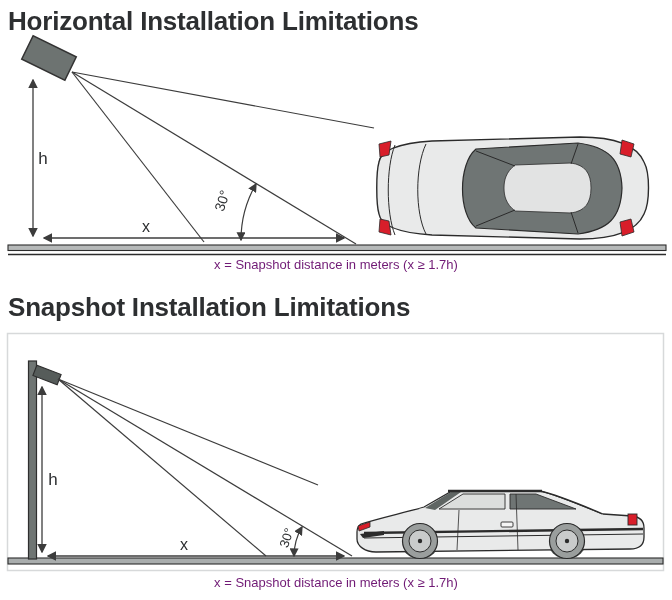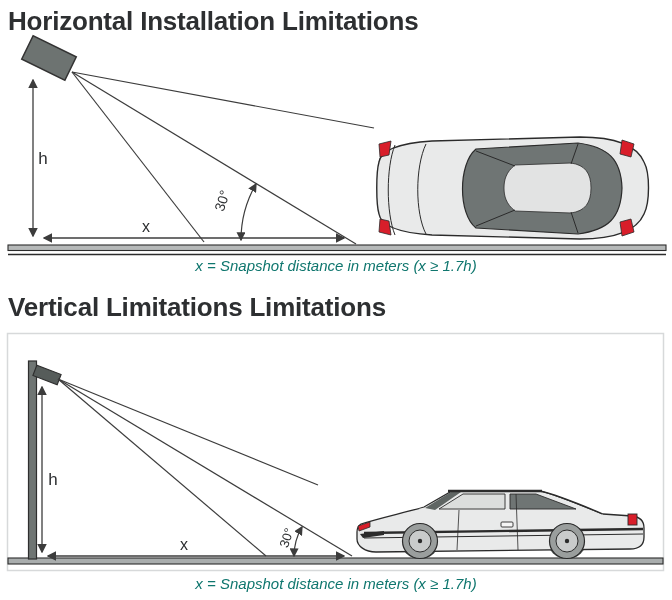--- a/index.html
+++ b/index.html
@@ -11,21 +11,21 @@
     position:absolute;left:8px;font-size:26px;font-weight:bold;
     color:#2d2f31;letter-spacing:-0.2px;
   }
   #title1{top:6px;}
   #title2{top:292px;}
   .diagram{position:absolute;left:0;}
   #svg1{top:30px;}
   #svg2{top:328px;}
   .caption{
     position:absolute;left:0;width:672px;text-align:center;
-    font-size:15px;font-style:italic;color:#0f766e;
+    font-size:13px;color:#701a75;
   }
   #caption1{top:257px;}
   #caption2{top:575px;}
   text{font-family:"Liberation Sans",sans-serif;fill:#2d2f31;}
 </style>
 </head>
 <body>
 
 <div id="screen">
 
@@ -80,21 +80,21 @@
         <path d="M 7,9 L 19,6 L 17,20 L 8,22 Z"></path>
         <path d="M 7,97 L 19,100 L 17,86 L 8,84 Z"></path>
         <path d="M 250,5 L 262,9 L 259,22 L 248,19 Z"></path>
         <path d="M 250,101 L 262,97 L 259,84 L 248,87 Z"></path>
       </g>
     </g>
   </svg>
 
   <div id="caption1" class="caption">x = Snapshot distance in meters (x ≥ 1.7h)</div>
 
-  <div id="title2" class="sec-title">Vertical Limitations Limitations</div>
+  <div id="title2" class="sec-title">Snapshot Installation Limitations</div>
 
   <svg id="svg2" class="diagram" width="672" height="246" viewBox="0 0 672 246">
     <defs>
       <marker id="ah2" viewBox="0 0 10 10" refX="8.5" refY="5" markerWidth="7.5" markerHeight="7.5" orient="auto-start-reverse">
         <path d="M0,0 L10,5 L0,10 Z" fill="#3c3c3c"></path>
       </marker>
     </defs>
 
     <rect x="7.5" y="5.5" width="656" height="237" fill="#ffffff" stroke="#d7d9da" stroke-width="1.5"></rect>
 

